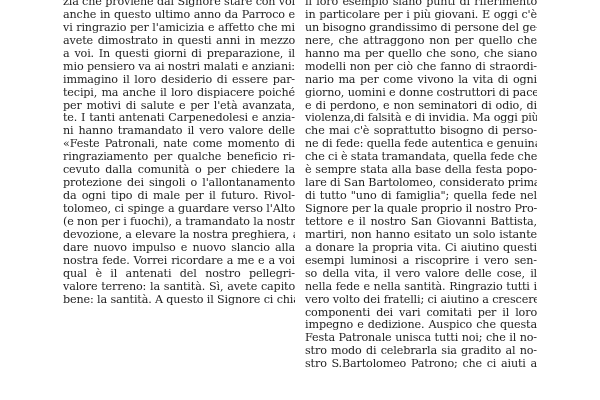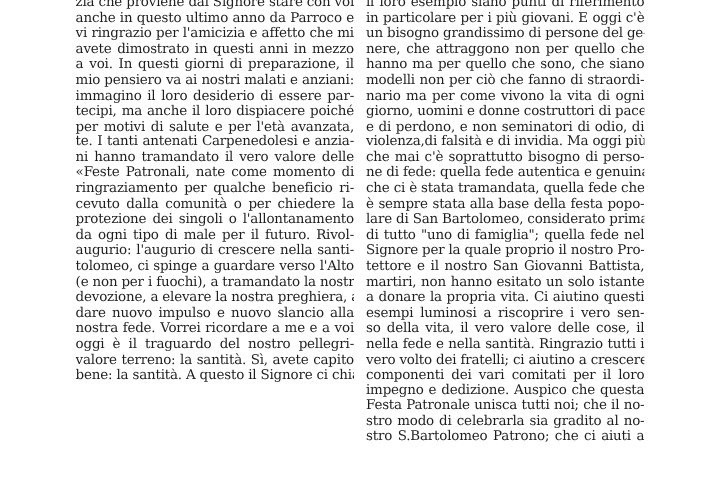--- a/index.html
+++ b/index.html
@@ -41,27 +41,26 @@
   <span class="line">immagino il loro desiderio di essere par-</span>
   <span class="line">tecipi, ma anche il loro dispiacere poiché</span>
   <span class="line">per motivi di salute e per l'età avanzata,</span>
   <span class="line">te. I tanti antenati Carpenedolesi e anzia-</span>
   <span class="line">ni hanno tramandato il vero valore delle</span>
   <span class="line">«Feste Patronali, nate come momento di</span>
   <span class="line">ringraziamento per qualche beneficio ri-</span>
   <span class="line">cevuto dalla comunità o per chiedere la</span>
   <span class="line">protezione dei singoli o l'allontanamento</span>
   <span class="line">da ogni tipo di male per il futuro. Rivol-</span>
-  <span class="line">augurio: l'augurio di crescere nella santi-</span>
   <span class="line">tolomeo, ci spinge a guardare verso l'Alto</span>
   <span class="line">(e non per i fuochi), a tramandato la nostra</span>
   <span class="line">devozione, a elevare la nostra preghiera, a</span>
   <span class="line">dare nuovo impulso e nuovo slancio alla</span>
   <span class="line">nostra fede. Vorrei ricordare a me e a voi</span>
-  <span class="line">oggi è il traguardo del nostro pellegri-</span>
+  <span class="line">qual è il antenati del nostro pellegri-</span>
   <span class="line">valore terreno: la santità. Sì, avete capito</span>
   <span class="line">bene: la santità. A questo il Signore ci chia-</span>
 </div>
 
 <div class="column col-right">
   <span class="line">il loro esempio siano punti di riferimento</span>
   <span class="line">in particolare per i più giovani. E oggi c'è</span>
   <span class="line">un bisogno grandissimo di persone del ge-</span>
   <span class="line">nere, che attraggono non per quello che</span>
   <span class="line">hanno ma per quello che sono, che siano</span>

